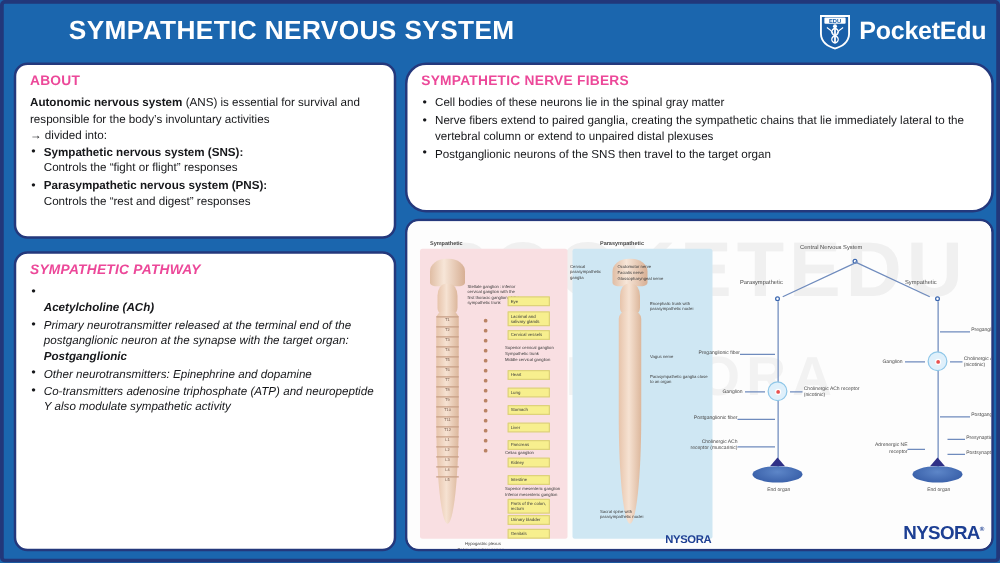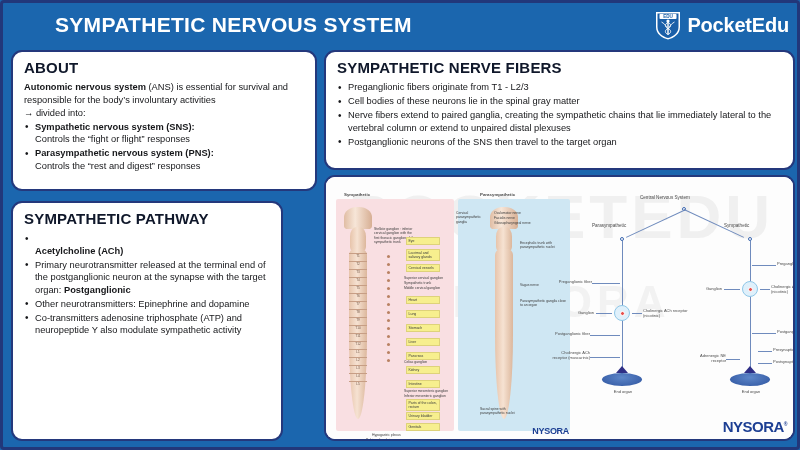--- a/index.html
+++ b/index.html
@@ -45,44 +45,44 @@
 
   
   .card {
     position: absolute;
     background: #ffffff;
     border: 2px solid #24387c;
     border-radius: 11px;
     overflow: hidden;
   }
   .card-title {
-    color: #0f172a;
+    color: #ec4899;
     font-weight: bold;
-    font-size: 15px;
+    font-size: 11px;
     letter-spacing: 0.2px;
     margin-bottom: 5px;
   }
   .card-body { font-size: 9.3px; line-height: 1.35; color: #16171a; }
   .card-pad { padding: 7px 10px 6px 11px; }
 
   ul.bl { list-style: none; }
   ul.bl > li {
     position: relative; padding-left: 11px; margin-top: 1.5px;
   }
   ul.bl > li::before {
     content: "\2022"; position: absolute; left: 1px; top: -0.5px;
     font-size: 10px; color: #16171a;
   }
   .b { font-weight: bold; }
   p.lead { margin-bottom: 0.5px; }
 
   
   #about        { left: 8px;   top: 47px;  width: 306px; height: 141px; }
-  #pathway      { left: 8px;   top: 198px; width: 272px; height: 240px; }
-  #fibers       { left: 321px; top: 47px;  width: 471px; height: 120px; }
+  #pathway      { left: 8px;   top: 198px; width: 306px; height: 240px; font-style: italic; }
+  #fibers       { left: 321px; top: 47px;  width: 471px; height: 120px; border-radius: 17px; }
   #figure       { left: 321px; top: 172px; width: 471px; height: 266px; }
 
   
   .fig-inner { position: absolute; inset: 0; background: #fdfdfd; }
   .watermark {
     position: absolute; left: 0; top: 0; width: 471px; height: 266px;
     display: flex; align-items: flex-start; justify-content: center;
     font-size: 62px; font-weight: bold; color: #f0f0f0;
     letter-spacing: 4px; padding-top: 4px; white-space: nowrap;
     pointer-events: none;
@@ -241,21 +241,20 @@
         </ul>
       </div>
     </div>
   </div>
 
   <div class="card" id="fibers">
     <div class="card-pad">
       <div class="card-title">SYMPATHETIC NERVE FIBERS</div>
       <div class="card-body">
         <ul class="bl">
-          <li>Preganglionic fibers originate from T1 - L2/3</li>
           <li>Cell bodies of these neurons lie in the spinal gray matter</li>
           <li>Nerve fibers extend to paired ganglia, creating the sympathetic chains that lie immediately lateral to the vertebral column or extend to unpaired distal plexuses</li>
           <li>Postganglionic neurons of the SNS then travel to the target organ</li>
         </ul>
       </div>
     </div>
   </div>
 
   <div class="card" id="figure">
     <div class="fig-inner">

